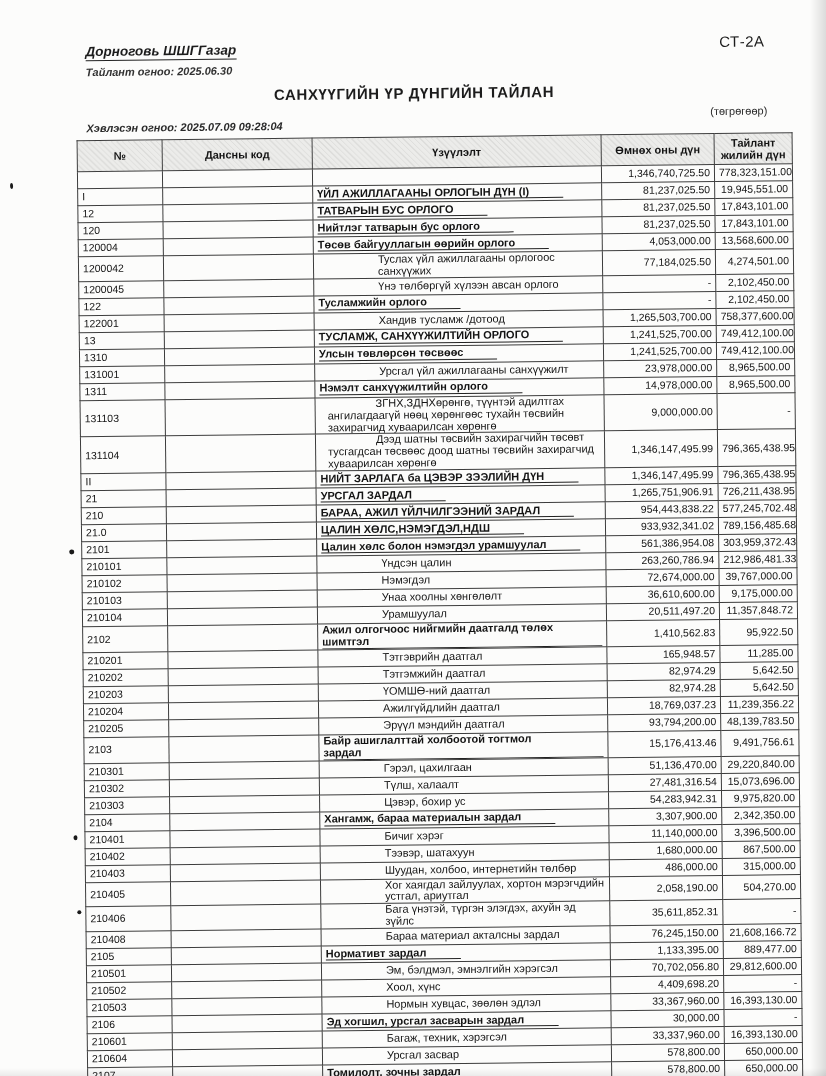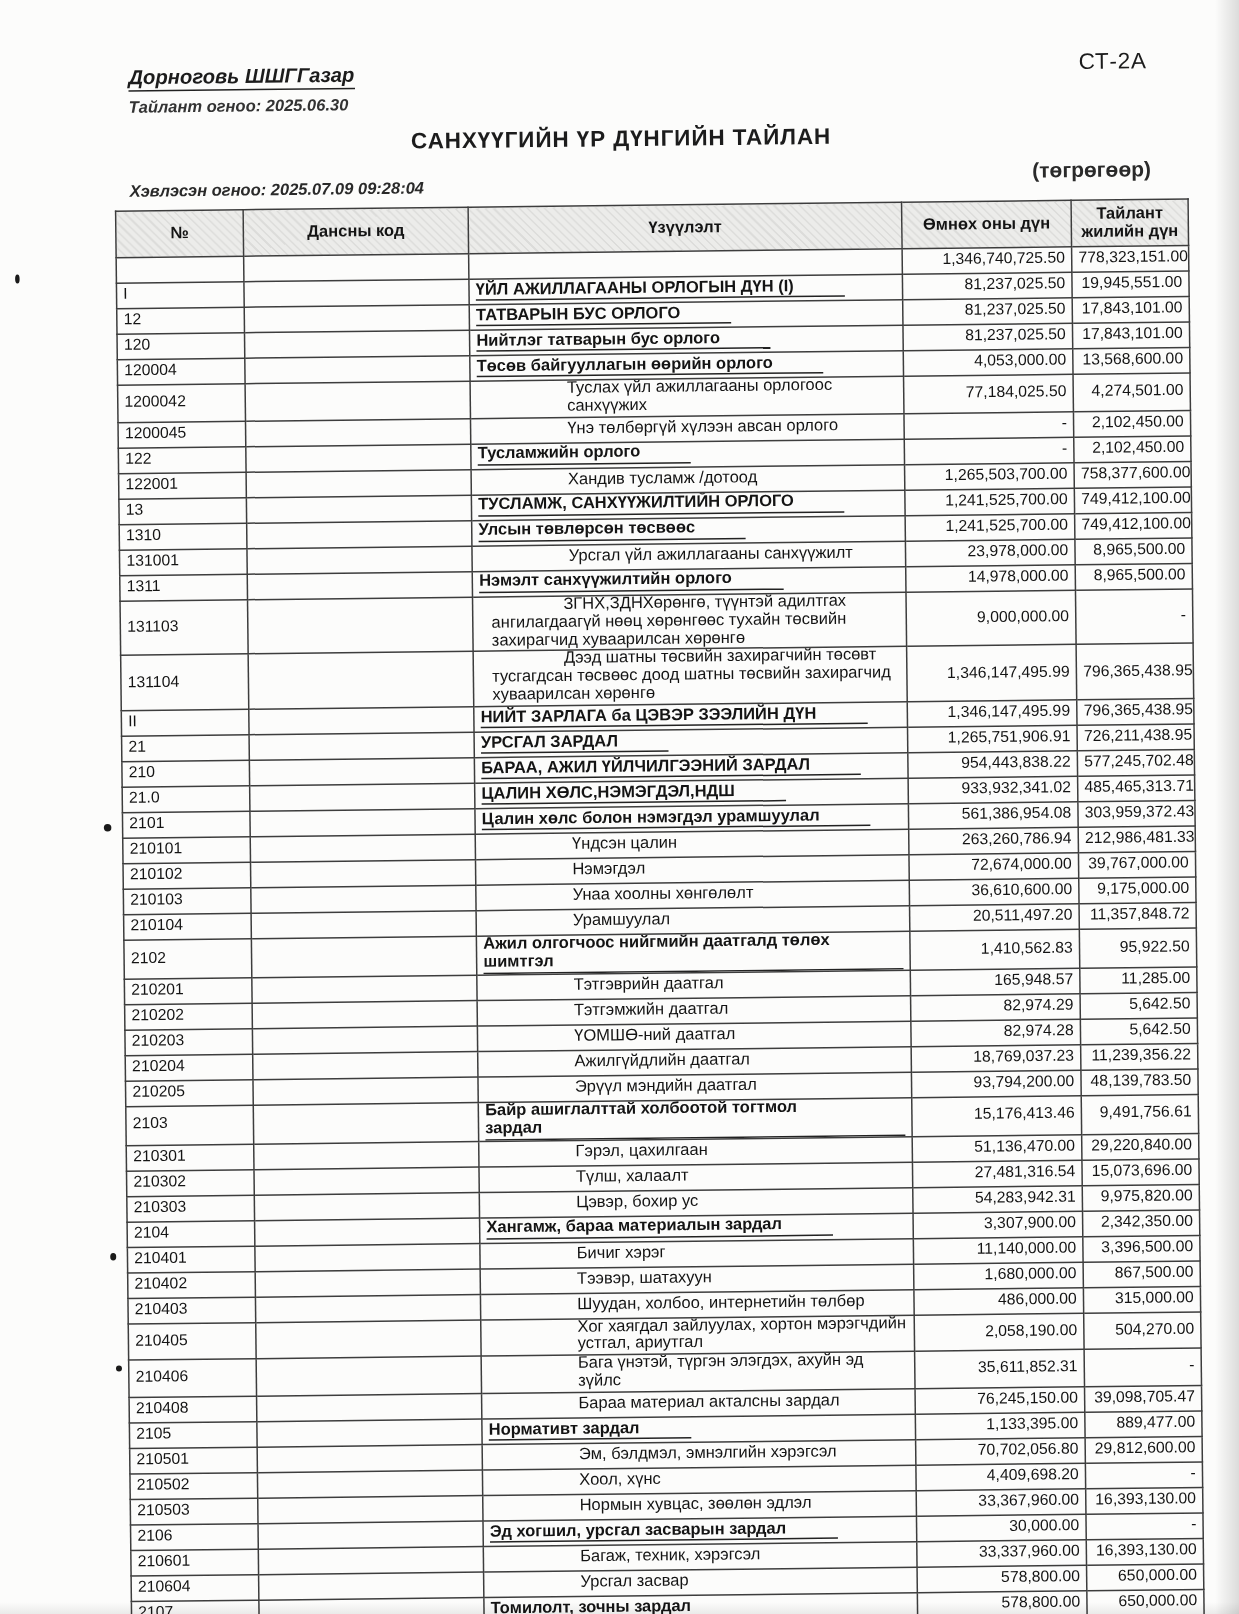--- a/index.html
+++ b/index.html
@@ -10,21 +10,21 @@
          background:linear-gradient(to right,rgba(0,0,0,0),rgba(0,0,0,0.13));pointer-events:none;}
   .scan-edge-bottom{position:absolute;left:0;bottom:0;width:100%;height:8px;
          background:linear-gradient(to bottom,rgba(0,0,0,0),rgba(0,0,0,0.07));pointer-events:none;}
   .content{position:absolute;left:0;top:0;width:826px;transform:rotate(-0.65deg);transform-origin:55% 30%;}
 
   .org{position:absolute;left:85px;top:40px;font-size:13.5px;font-weight:bold;font-style:italic;
        border-bottom:1.6px solid #222;padding-bottom:1px;}
   .rep-date{position:absolute;left:85px;top:62px;font-size:11px;font-weight:bold;font-style:italic;color:#333;}
   .form-code{position:absolute;right:62px;top:36px;font-size:15px;font-weight:normal;letter-spacing:.5px;}
   .title{position:absolute;left:0;top:84px;width:100%;text-align:center;font-size:15px;font-weight:bold;letter-spacing:.6px;}
-  .currency{position:absolute;right:60px;top:108px;font-size:14px;font-weight:bold;color:#2a2a2a;margin-left:33px;}
+  .currency{position:absolute;right:60px;top:108px;font-size:11px;font-weight:normal;color:#2a2a2a;margin-left:33px;}
   .printed{position:absolute;left:85px;top:118px;font-size:11px;font-weight:bold;font-style:italic;color:#2a2a2a;}
 
   table.rep{position:absolute;left:75px;top:136px;border-collapse:collapse;table-layout:fixed;width:715px;
             font-size:11px;color:#141414;}
   table.rep col.c-no{width:85px;} table.rep col.c-code{width:150px;} table.rep col.c-lbl{width:289px;}
   table.rep col.c-prev{width:113px;} table.rep col.c-cur{width:78px;}
   table.rep th, table.rep td{border:1px solid #3d3d3d;padding:0 4px;vertical-align:middle;overflow:hidden;}
   table.rep thead th{height:30px;font-weight:bold;text-align:center;font-size:11px;line-height:1.1;
       background:repeating-linear-gradient(45deg,#dcdcda 0 1px,#ececea 1px 4px);}
   table.rep td{height:16px;line-height:1.08;}
@@ -198,21 +198,21 @@
             <td class="code"></td>
             <td class="lbl"><span class="ul">БАРАА, АЖИЛ ҮЙЛЧИЛГЭЭНИЙ ЗАРДАЛ</span></td>
             <td class="num">954,443,838.22</td>
             <td class="num">577,245,702.48</td>
           </tr>
           <tr class="r-h">
             <td class="no">21.0</td>
             <td class="code"></td>
             <td class="lbl"><span class="ul">ЦАЛИН ХӨЛС,НЭМЭГДЭЛ,НДШ</span></td>
             <td class="num">933,932,341.02</td>
-            <td class="num">485,465,313.71</td>
+            <td class="num">789,156,485.68</td>
           </tr>
           <tr class="r-h">
             <td class="no">2101</td>
             <td class="code"></td>
             <td class="lbl"><span class="ul">Цалин хөлс болон нэмэгдэл урамшуулал</span></td>
             <td class="num">561,386,954.08</td>
             <td class="num">303,959,372.43</td>
           </tr>
           <tr class="r-i">
             <td class="no">210101</td>
@@ -352,21 +352,21 @@
             <td class="code"></td>
             <td class="lbl">Бага үнэтэй, түргэн элэгдэх, ахуйн эд зүйлс</td>
             <td class="num">35,611,852.31</td>
             <td class="num">-</td>
           </tr>
           <tr class="r-i">
             <td class="no">210408</td>
             <td class="code"></td>
             <td class="lbl">Бараа материал акталсны зардал</td>
             <td class="num">76,245,150.00</td>
-            <td class="num">39,098,705.47</td>
+            <td class="num">21,608,166.72</td>
           </tr>
           <tr class="r-h">
             <td class="no">2105</td>
             <td class="code"></td>
             <td class="lbl"><span class="ul">Нормативт зардал</span></td>
             <td class="num">1,133,395.00</td>
             <td class="num">889,477.00</td>
           </tr>
           <tr class="r-i">
             <td class="no">210501</td>

